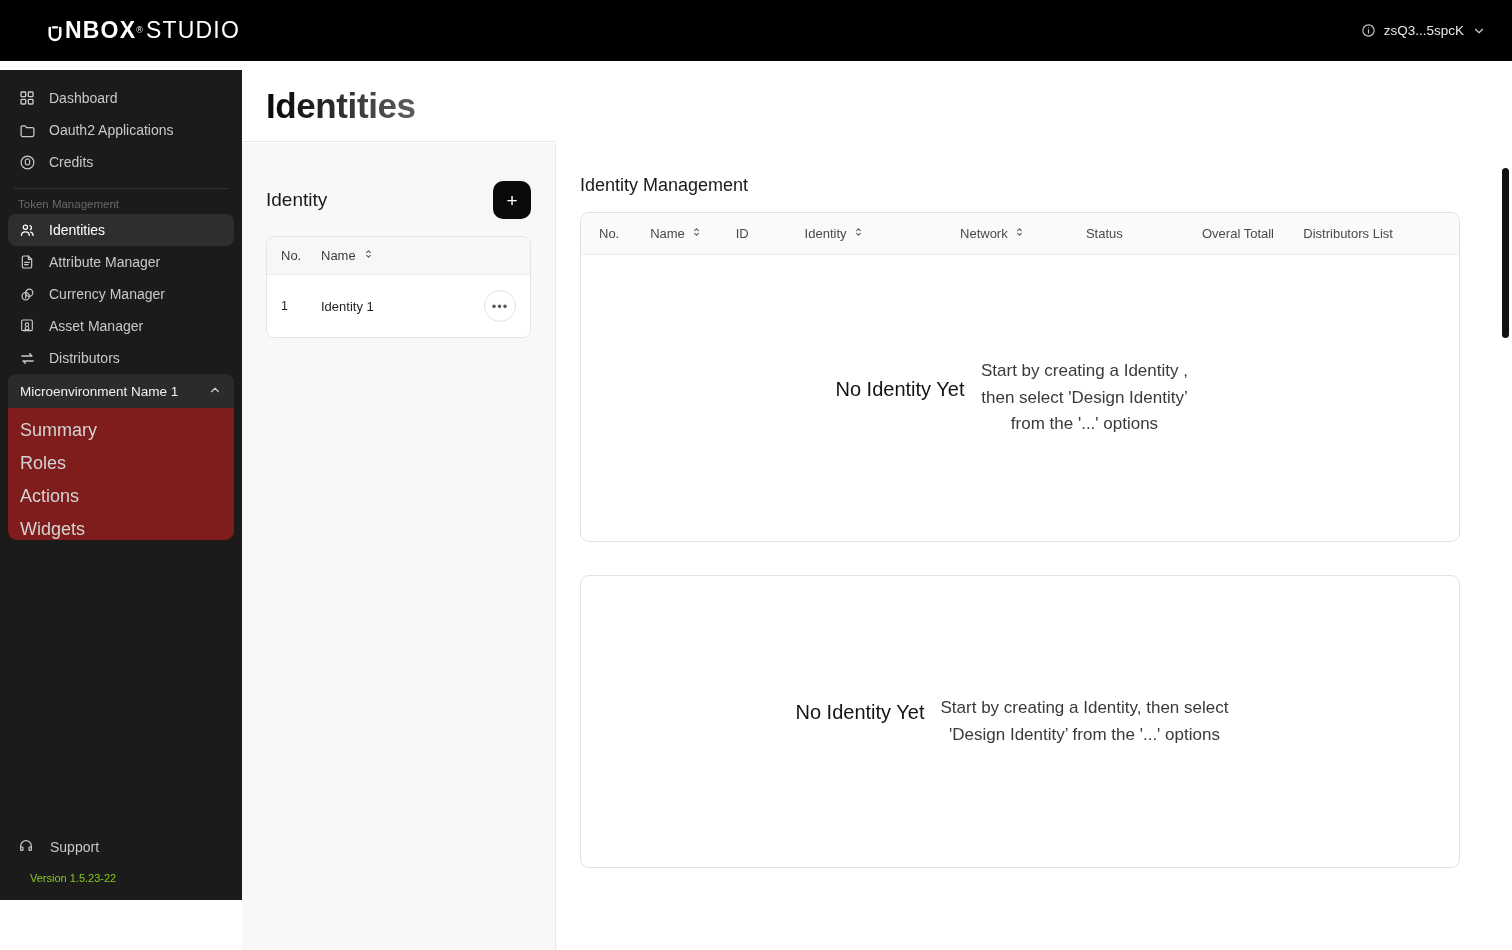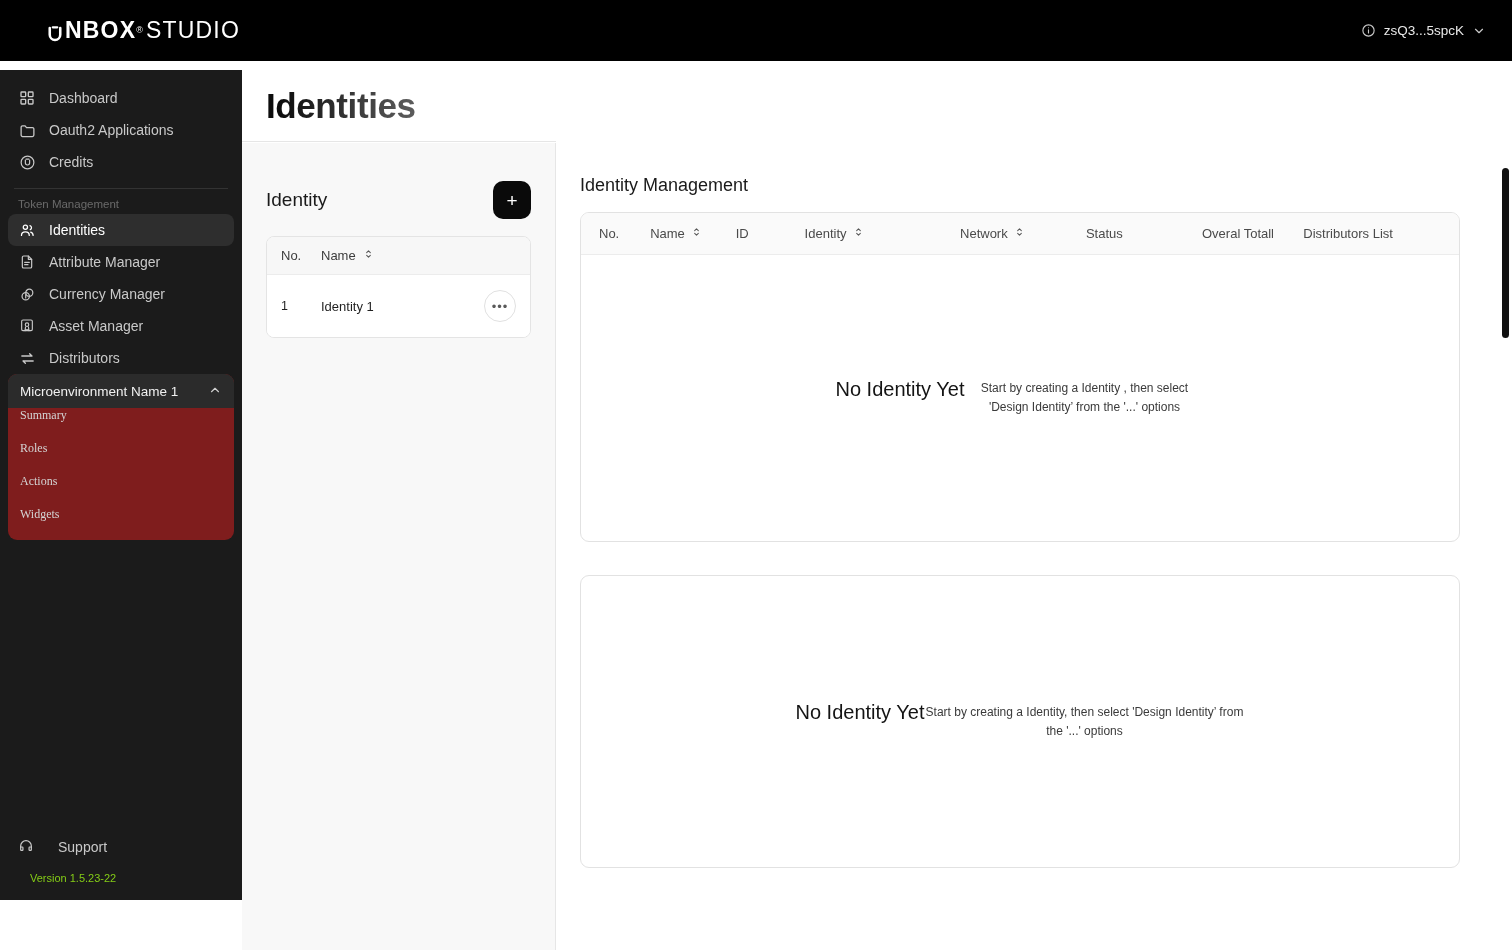--- a/index.html
+++ b/index.html
@@ -71,26 +71,26 @@
   }
   .micro-card {
     margin: 0 8px; background: #7f1d1d; border-radius: 9px; overflow: hidden;
   }
   .micro-title {
     display: flex; align-items: center; justify-content: space-between;
     height: 34px; padding: 0 12px 0 12px;
     background: #2b2b2b; color: #f0f0f0; font-size: 13.5px; cursor: pointer;
   }
   .micro-sub {
-    height: 33px; display: flex; align-items: flex-start;
-    padding: 0 12px; color: #d4d4d4; font-size: 12px; cursor: pointer; font-family: Liberation Serif, serif;
+    height: 33px; display: flex; align-items: flex-end;
+    padding: 0 12px; color: #d4d4d4; font-size: 18px; cursor: pointer;
   }
   .nav-bottom { margin-top: auto; padding-bottom: 16px; }
   .support-item {
-    display: flex; align-items: center; gap: 24px;
+    display: flex; align-items: center; gap: 16px;
     padding: 0 18px; height: 30px; color: #c9c9c9; font-size: 14px; cursor: pointer;
   }
   .version {
     padding: 10px 18px 0 30px; color: #84cc16; font-size: 11px;
   }
 
   
   .page-header {
     position: absolute; top: 70px; left: 242px;
     width: 1270px; height: 72px;
@@ -178,21 +178,21 @@
   .th.w-net  { width: 128px; }
   .th.w-stat { width: 118px; }
   .th.w-tot  { width: 103px; }
   .th.w-dist { width: 140px; }
 
   .empty {
     flex: 1; display: flex; flex-direction: row;
     align-items: center; justify-content: center; text-align: center;
   }
   .empty-title { font-size: 20px; font-weight: 400; color: #141414; margin-bottom: 18px; }
-  .empty-sub { font-size: 12px; color: #3a3a3a; line-height: 1.55; }
+  .empty-sub { font-size: 17px; color: #3a3a3a; line-height: 1.55; }
   .empty-sub.narrow { max-width: 240px; }
   .empty-sub.wide { max-width: 320px; }
 
   
   .scrollbar-track {
     position: absolute; top: 143px; right: 0; width: 12px; height: 807px;
     background: transparent;
   }
   .scrollbar-thumb {
     position: absolute; top: 25px; right: 3px; width: 7px; height: 170px;

